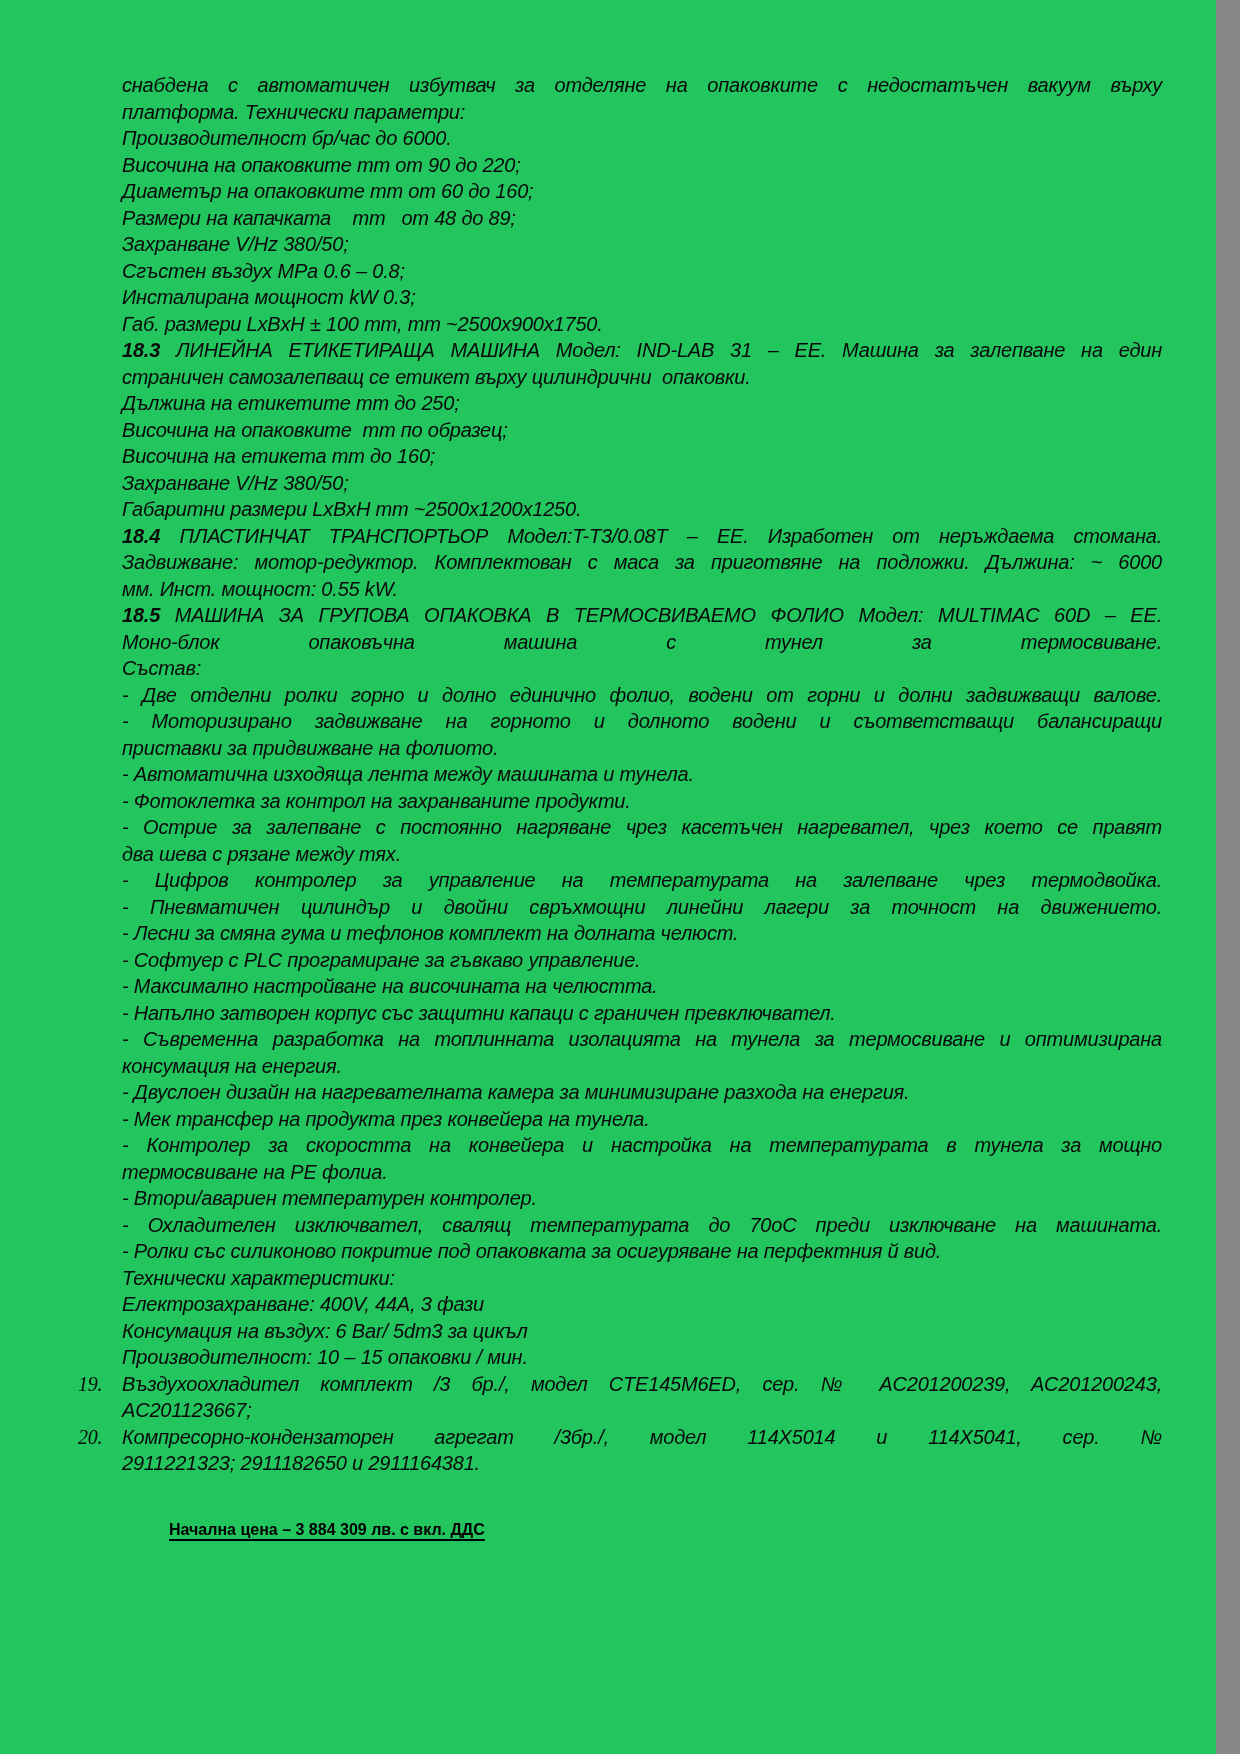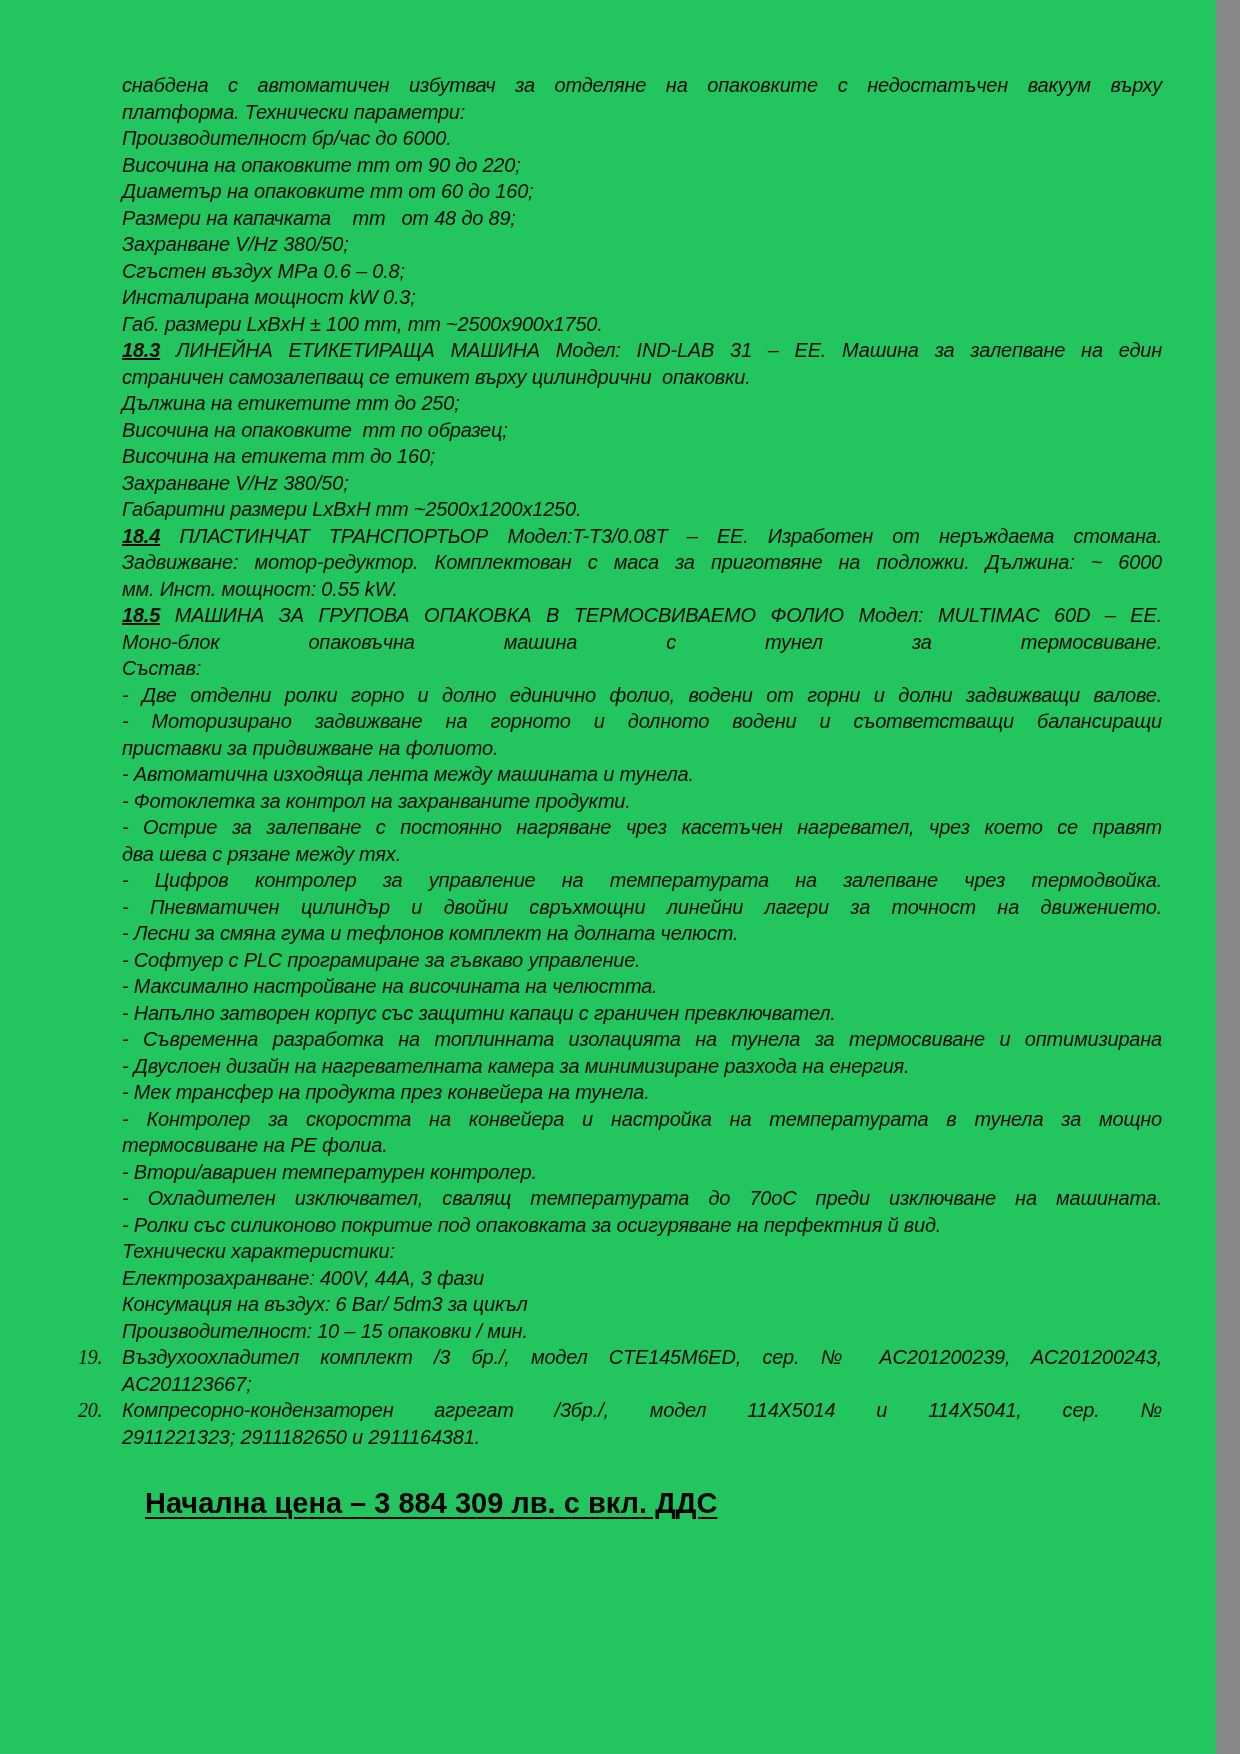--- a/index.html
+++ b/index.html
@@ -27,36 +27,35 @@
     white-space: pre-wrap;
     min-height: 26.5px;
   }
   .line.just {
     text-align: justify;
     text-align-last: justify;
   }
   .pre {
     font-weight: bold;
     font-style: italic;
-    text-decoration: underline;
   }
   .num {
     position: absolute;
     left: -44px;
     top: 0;
     font-family: "Liberation Serif", serif;
     font-style: italic;
     white-space: nowrap;
   }
   .price-line {
     margin-top: 40px;
-    margin-left: 23px;
+    margin-left: 47px;
     font-style: normal;
     font-weight: bold;
-    font-size: 29px;
+    font-size: 16px;
     letter-spacing: 0;
     text-decoration: underline;
     text-decoration-thickness: 2px;
     text-underline-offset: 4px;
     color: #000000;
   }
 </style>
 </head>
 <body>
 
@@ -93,20 +92,21 @@
       <div class="line">- Фотоклетка за контрол на захранваните продукти.</div>
       <div class="line just">- Острие за залепване с постоянно нагряване чрез касетъчен нагревател, чрез което се правят</div>
       <div class="line">два шева с рязане между тях.</div>
       <div class="line just">- Цифров контролер за управление на температурата на залепване чрез термодвойка.</div>
       <div class="line just">- Пневматичен цилиндър и двойни свръхмощни линейни лагери за точност на движението.</div>
       <div class="line">- Лесни за смяна гума и тефлонов комплект на долната челюст.</div>
       <div class="line">- Софтуер с PLC програмиране за гъвкаво управление.</div>
       <div class="line">- Максимално настройване на височината на челюстта.</div>
       <div class="line">- Напълно затворен корпус със защитни капаци с граничен превключвател.</div>
       <div class="line just">- Съвременна разработка на топлинната изолацията на тунела за термосвиване и оптимизирана</div>
+      <div class="line">консумация на енергия.</div>
       <div class="line">- Двуслоен дизайн на нагревателната камера за минимизиране разхода на енергия.</div>
       <div class="line">- Мек трансфер на продукта през конвейера на тунела.</div>
       <div class="line just">- Контролер за скоростта на конвейера и настройка на температурата в тунела за мощно</div>
       <div class="line">термосвиване на PE фолиа.</div>
       <div class="line">- Втори/авариен температурен контролер.</div>
       <div class="line just">- Охладителен изключвател, свалящ температурата до 70оС преди изключване на машината.</div>
       <div class="line">- Ролки със силиконово покритие под опаковката за осигуряване на перфектния й вид.</div>
       <div class="line">Технически характеристики:</div>
       <div class="line">Електрозахранване: 400V, 44A, 3 фази</div>
       <div class="line">Консумация на въздух: 6 Bar/ 5dm3 за цикъл</div>

